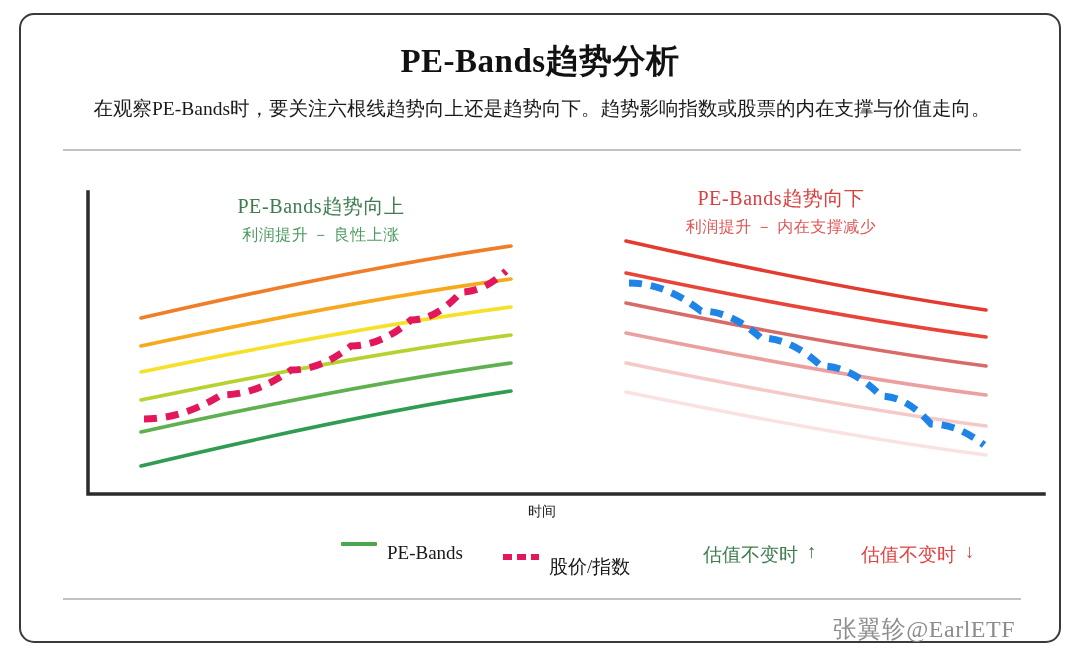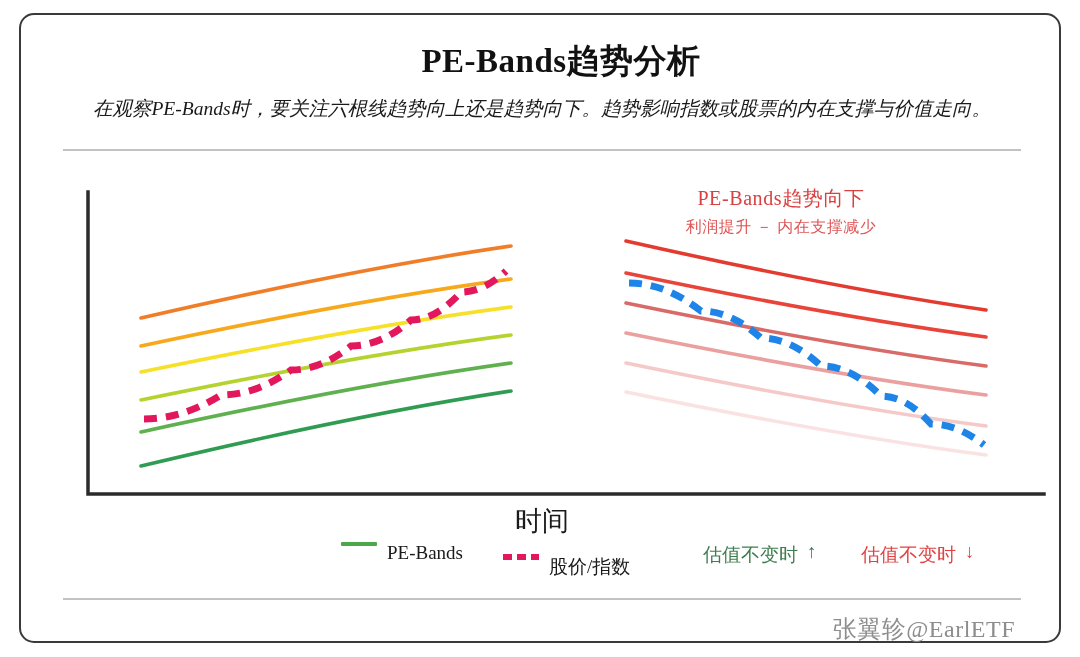--- a/index.html
+++ b/index.html
@@ -29,32 +29,30 @@
   #title {
     position: absolute;
     left: 0;
     top: 24px;
     width: 100%;
     text-align: center;
     font-size: 33px;
     font-weight: bold;
     letter-spacing: 0.5px;
     color: #111111;
-    margin-left: 21px;
   }
   #subtitle {
     position: absolute;
     left: 42px;
     top: 80px;
     width: 958px;
     text-align: center;
     font-size: 19.5px;
     color: #1a1a1a;
     white-space: nowrap;
-    font-style: italic;
   }
   .divider {
     position: absolute;
     height: 2px;
     background: #c2c2c2;
   }
   #divider-top {
     left: 42px;
     top: 134px;
     width: 958px;
@@ -100,21 +98,21 @@
   #head-down { left: 610px; top: 170px; width: 300px; color: #d94141; }
   #head-up .head-sub { color: #4f9a63; }
   #head-down .head-sub { color: #e05555; }
 
   #axis-label {
     position: absolute;
     left: 0;
     top: 488px;
     width: 1042px;
     text-align: center;
-    font-size: 27px;
+    font-size: 14px;
     color: #1a1a1a;
   }
   #legend {
     position: absolute;
     left: 0;
     top: 527px;
     width: 1042px;
     height: 34px;
   }
   .legend-item {
@@ -154,20 +152,24 @@
 </head>
 <body>
 
 <div id="card">
 
   <div id="title">PE-Bands趋势分析</div>
   <div id="subtitle">在观察PE-Bands时，要关注六根线趋势向上还是趋势向下。趋势影响指数或股票的内在支撑与价值走向。</div>
 
   <div class="divider" id="divider-top"></div>
 
+  <div class="chart-head" id="head-up">
+    <span class="head-main">PE-Bands趋势向上</span>
+    <span class="head-sub">利润提升 － 良性上涨</span>
+  </div>
 
   <div class="chart-head" id="head-down">
     <span class="head-main">PE-Bands趋势向下</span>
     <span class="head-sub">利润提升 － 内在支撑减少</span>
   </div>
 
   <svg id="plot-area" viewBox="0 0 1042 630" width="1042" height="630" xmlns="http://www.w3.org/2000/svg">
     <g id="axes-frame">
         <path d="M 67 177 L 67 479 L 1023 479" fill="none" stroke="#2b2b2b" stroke-width="3.5" stroke-linecap="square"></path>
       </g>

